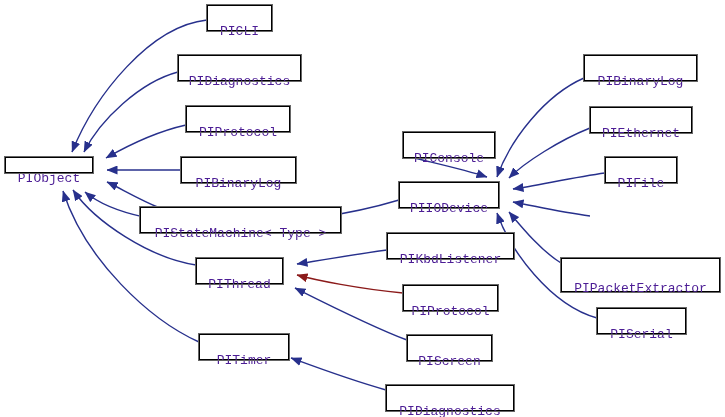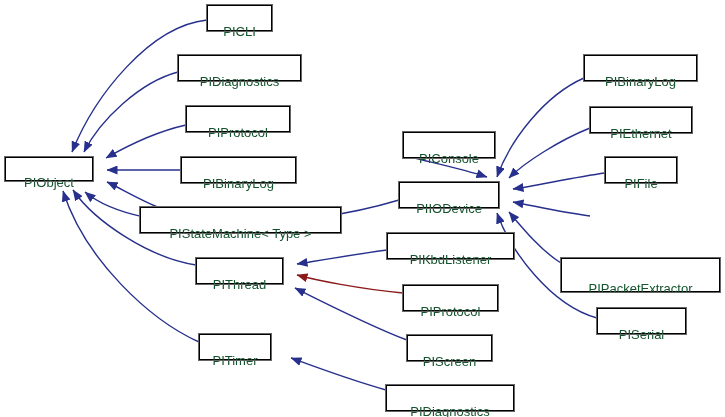--- a/index.html
+++ b/index.html
@@ -29,24 +29,24 @@
     border: 1px solid #000000;
     outline: 1px solid #666666;
     outline-offset: 0px;
     display: flex;
     align-items: center;
     justify-content: center;
     white-space: nowrap;
     z-index: 5;
   }
   .node-label {
-    font-family: Liberation Sans, sans-serif;
+    font-family: Liberation Mono, monospace;
     font-size: 13px;
     line-height: 13px;
-    color: #14532d;
+    color: #4c1d95;
     letter-spacing: 0px;
     margin-top: 27px;
   }
 </style>
 </head>
 <body>
 
 <div id="diagram-root">
 
   <svg id="edge-layer" viewBox="0 0 725 417" width="725" height="417" xmlns="http://www.w3.org/2000/svg">
@@ -84,42 +84,42 @@
       <path d="M 387,250 C 350,255 310,262 297,264" fill="none" stroke="#27308c" stroke-width="1.4" marker-end="url(#arrow-public)"></path>
       <path d="M 403,293 C 360,289 315,280 297,275" fill="none" stroke="#8b1a1a" stroke-width="1.4" marker-end="url(#arrow-private)"></path>
       <path d="M 407,340 C 370,326 315,298 295,288" fill="none" stroke="#27308c" stroke-width="1.4" marker-end="url(#arrow-public)"></path>
     </g>
 
     <g>
       <path d="M 386,390 C 350,380 310,365 291,358" fill="none" stroke="#27308c" stroke-width="1.4" marker-end="url(#arrow-public)"></path>
     </g>
   </svg>
 
-  <div class="node" style="left:5px; top:157px; width:88px; height:24px;">
+  <div class="node" style="left:5px; top:157px; width:88px; height:16px;">
     <span class="node-label">PIObject</span>
   </div>
   <div class="node" style="left:207px; top:5px; width:65px; height:26px;">
     <span class="node-label">PICLI</span>
   </div>
   <div class="node" style="left:178px; top:55px; width:123px; height:26px;">
     <span class="node-label">PIDiagnostics</span>
   </div>
   <div class="node" style="left:186px; top:106px; width:104px; height:26px;">
     <span class="node-label">PIProtocol</span>
   </div>
   <div class="node" style="left:181px; top:157px; width:115px; height:26px;">
     <span class="node-label">PIBinaryLog</span>
   </div>
   <div class="node" style="left:140px; top:207px; width:201px; height:26px;">
     <span class="node-label">PIStateMachine&lt; Type &gt;</span>
   </div>
   <div class="node" style="left:196px; top:258px; width:87px; height:26px;">
     <span class="node-label">PIThread</span>
   </div>
-  <div class="node" style="left:199px; top:334px; width:72px; height:26px;">
+  <div class="node" style="left:199px; top:334px; width:90px; height:26px;">
     <span class="node-label">PITimer</span>
   </div>
   <div class="node" style="left:403px; top:132px; width:92px; height:26px;">
     <span class="node-label">PIConsole</span>
   </div>
   <div class="node" style="left:399px; top:182px; width:100px; height:26px;align-items:center;">
     <span class="node-label">PIIODevice</span>
   </div>
   <div class="node" style="left:387px; top:233px; width:127px; height:26px;">
     <span class="node-label">PIKbdListener</span>

